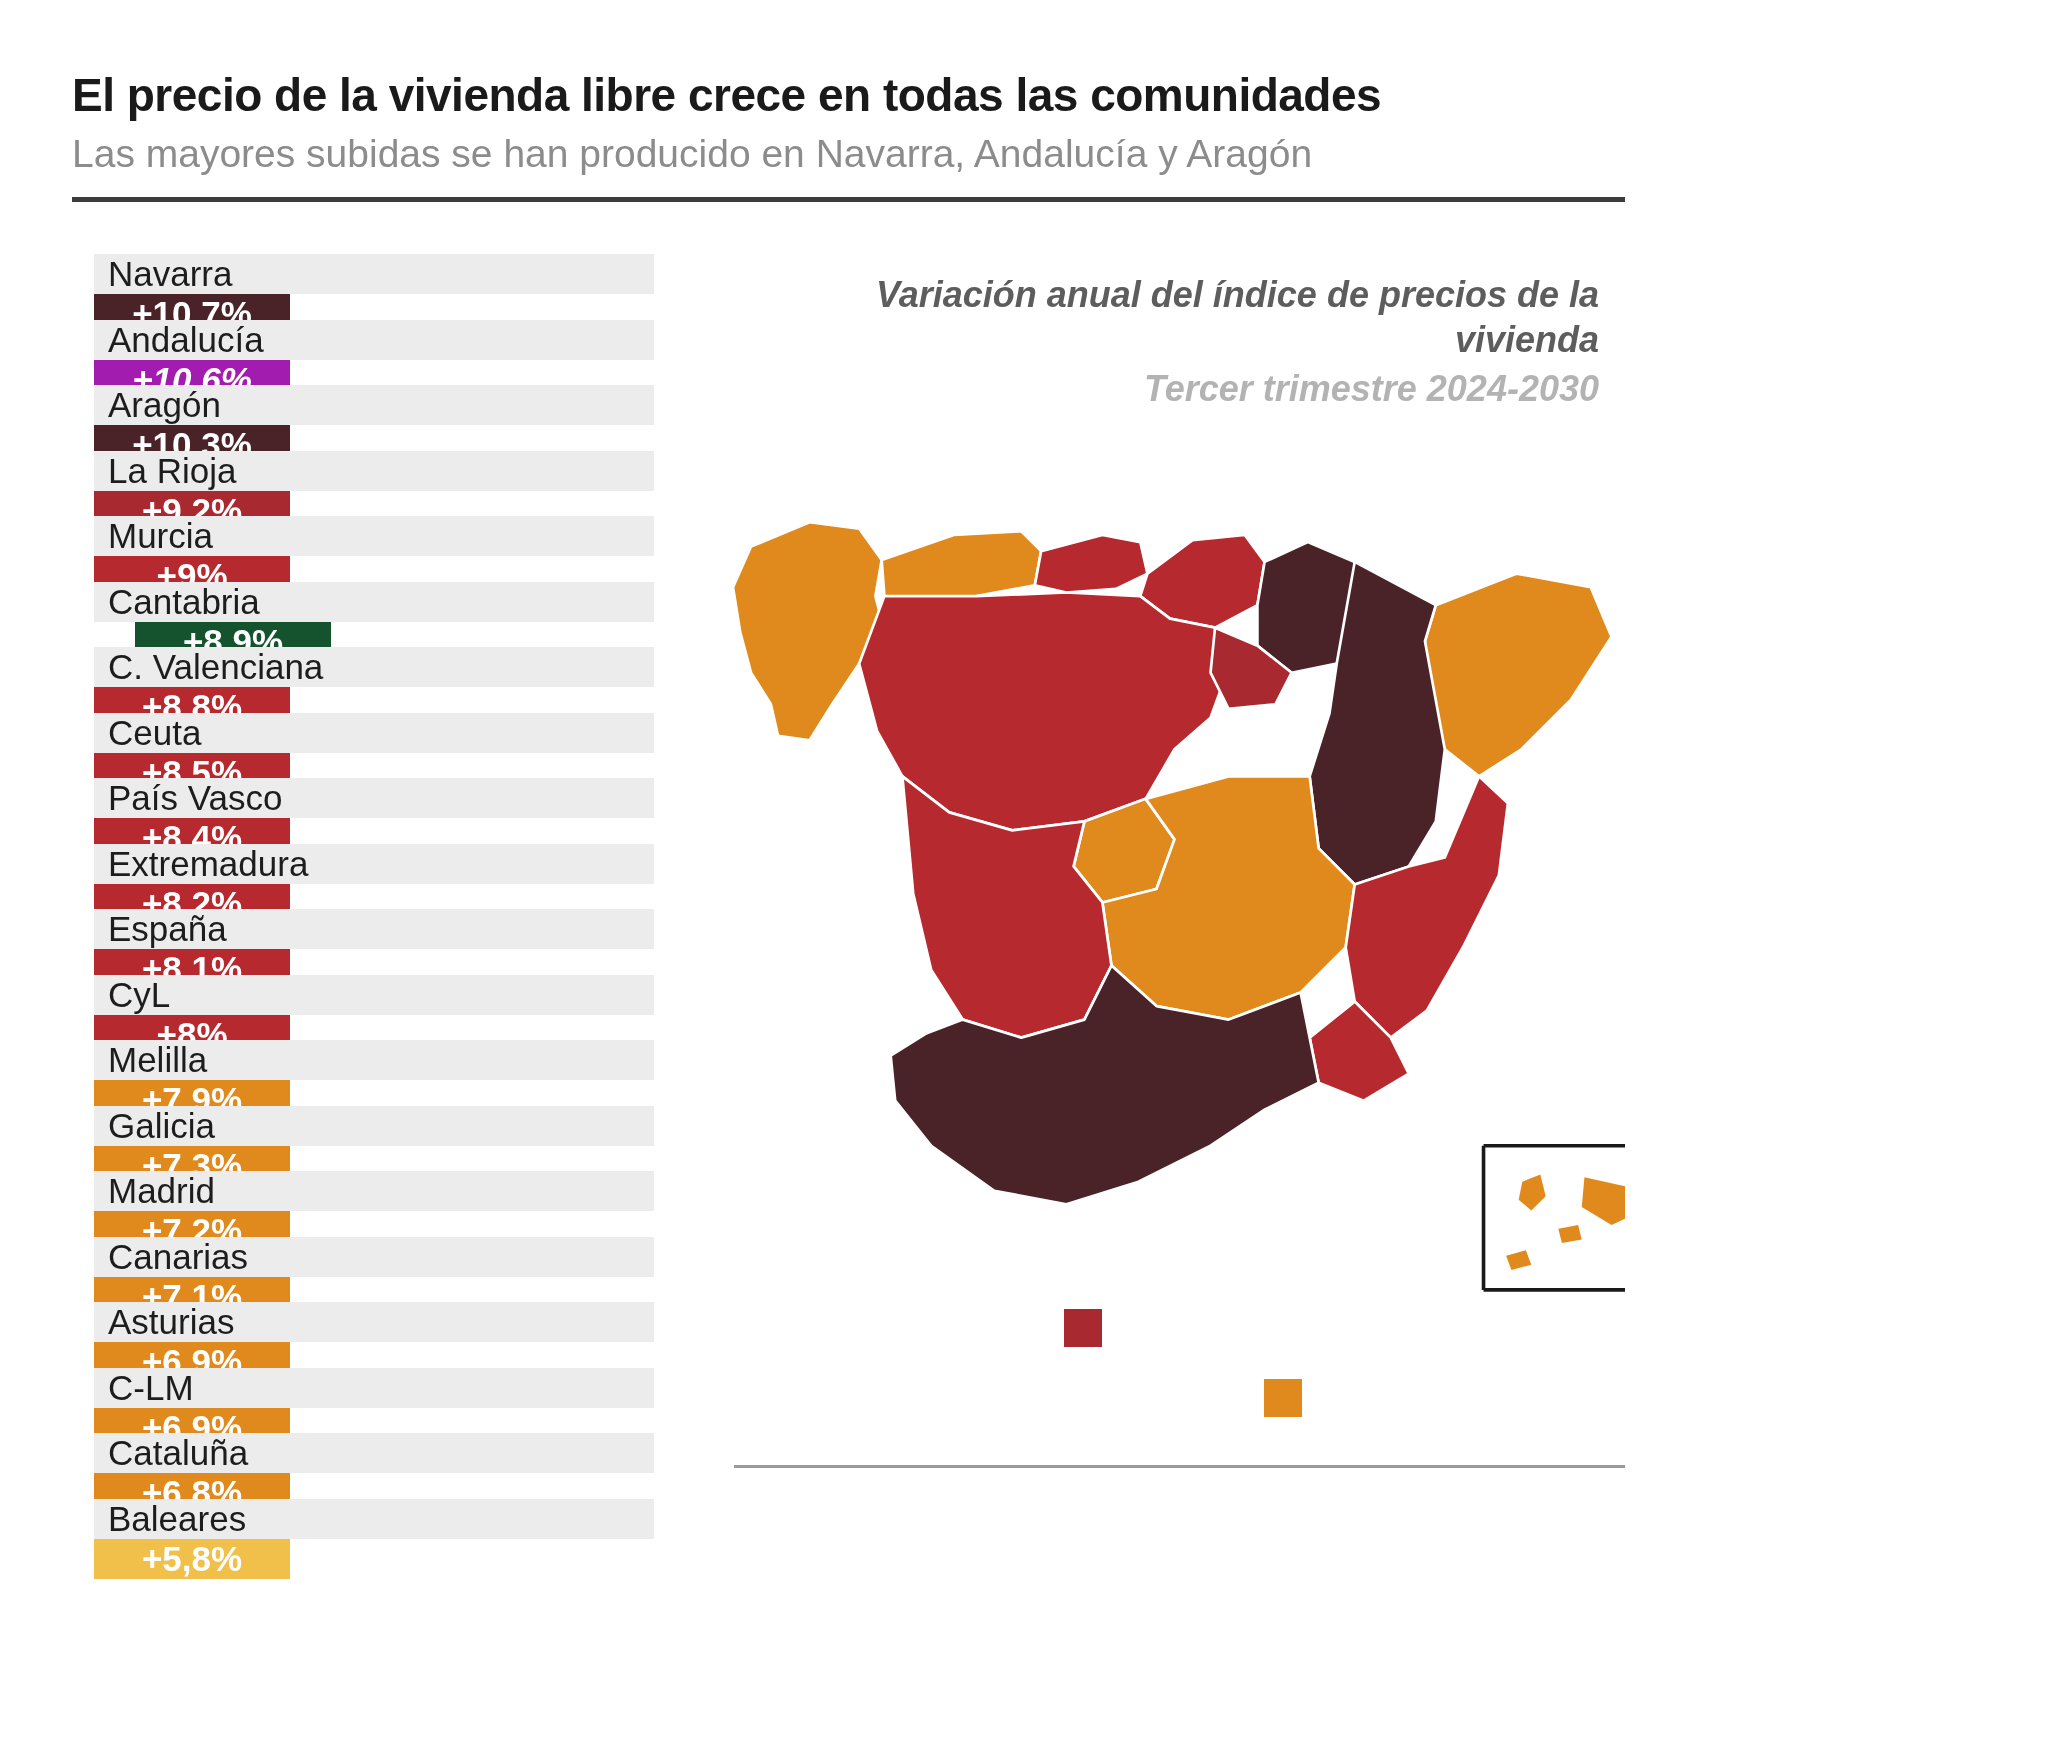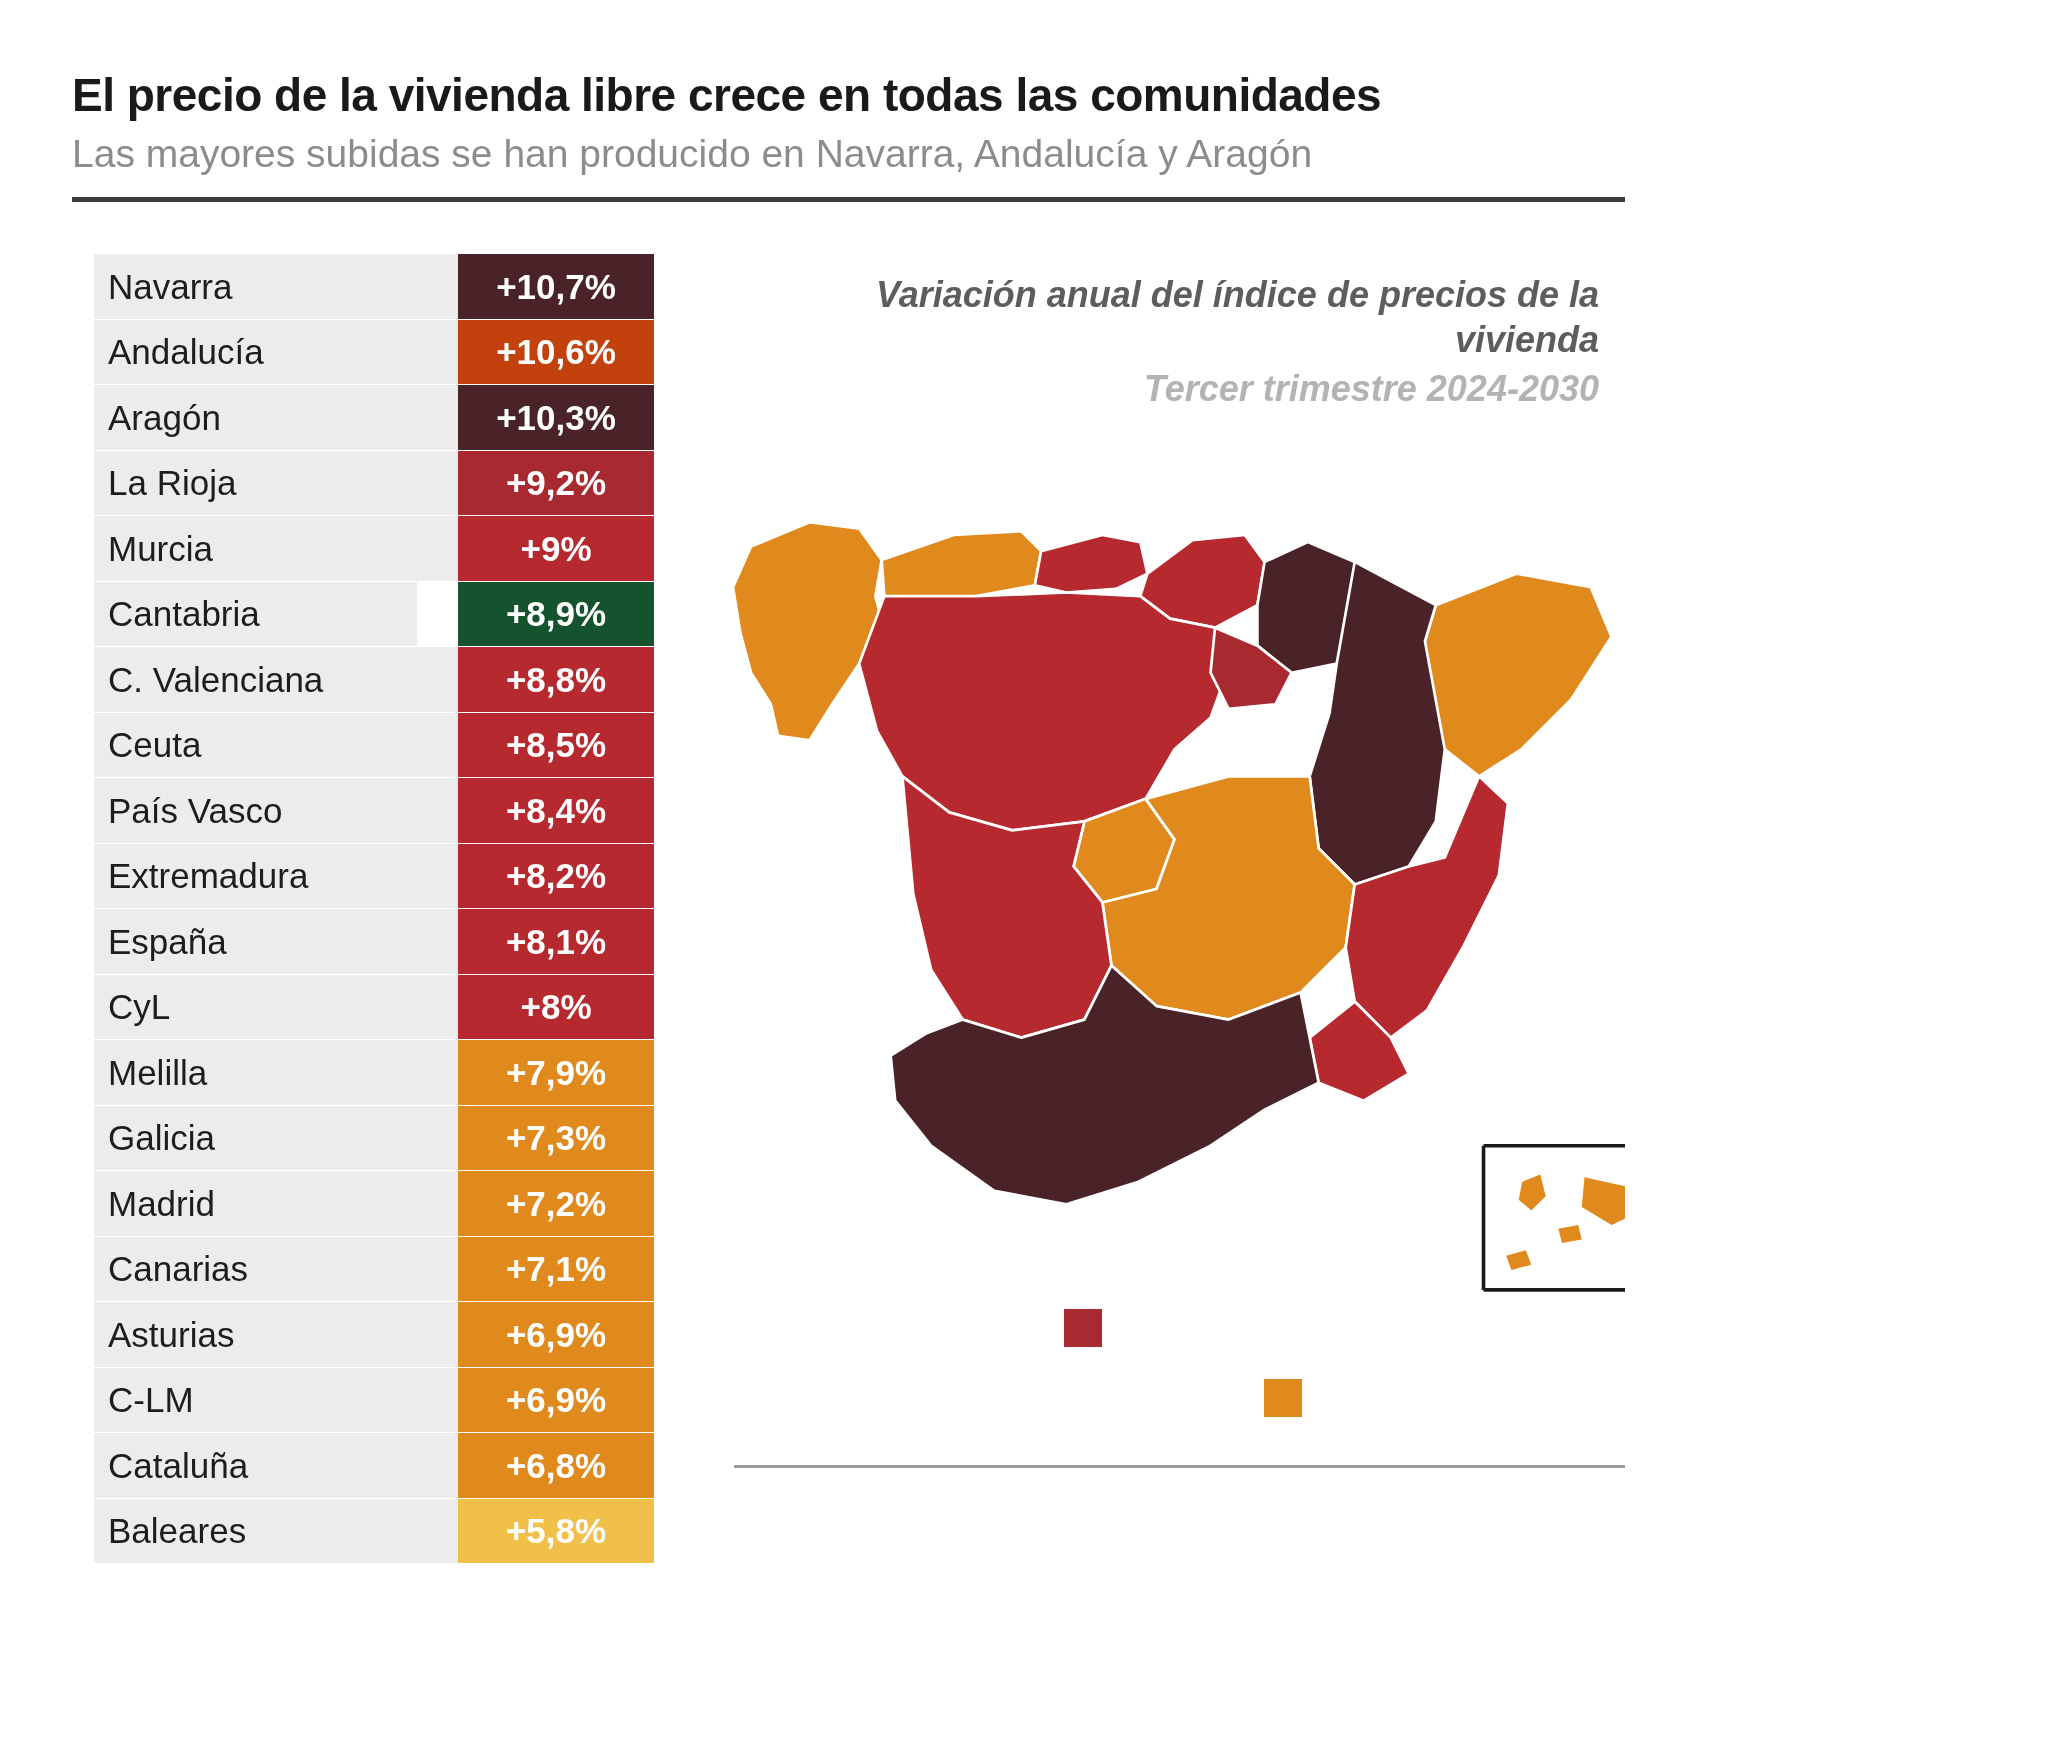--- a/index.html
+++ b/index.html
@@ -50,20 +50,21 @@
     align-items: flex-start;
   }
   
   .table-wrap {
     width: 560px;
     flex: none;
     margin-left: 22px;
   }
   .row {
     display: flex;
+    flex-direction: column;
     align-items: stretch;
     height: 64.5px;
     margin-bottom: 1px;
   }
   .row-label {
     flex: 1 1 auto;
     background: #ececec;
     display: flex;
     align-items: center;
     padding-left: 14px;
@@ -151,21 +152,21 @@
 
   <div class="content">
 
     <div class="table-wrap" id="ranking-table">
         <div class="row">
           <div class="row-label">Navarra</div>
           <div class="row-value" style="background: rgb(74, 35, 40);">+10,7%</div>
         </div>
         <div class="row">
           <div class="row-label">Andalucía</div>
-          <div class="row-value" style="background: #c2410c;">+10,6%</div>
+          <div class="row-value" style="background: #a21caf; font-style: italic;">+10,6%</div>
         </div>
         <div class="row">
           <div class="row-label">Aragón</div>
           <div class="row-value" style="background: rgb(74, 35, 40);">+10,3%</div>
         </div>
         <div class="row">
           <div class="row-label">La Rioja</div>
           <div class="row-value" style="background: rgb(168, 41, 47);">+9,2%</div>
         </div>
         <div class="row">

